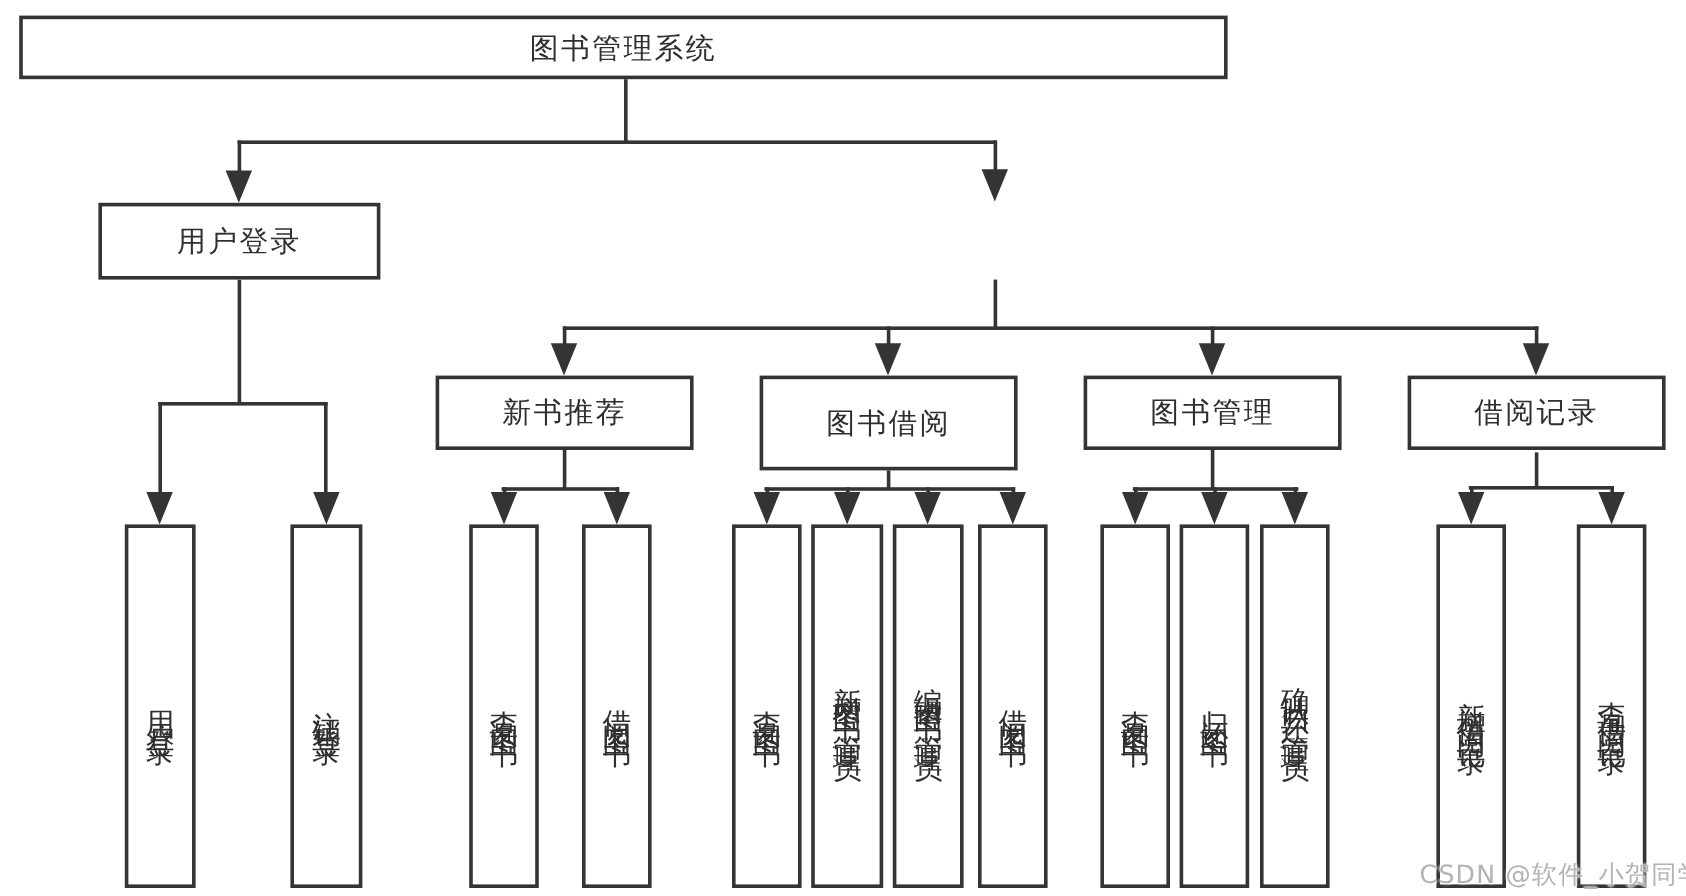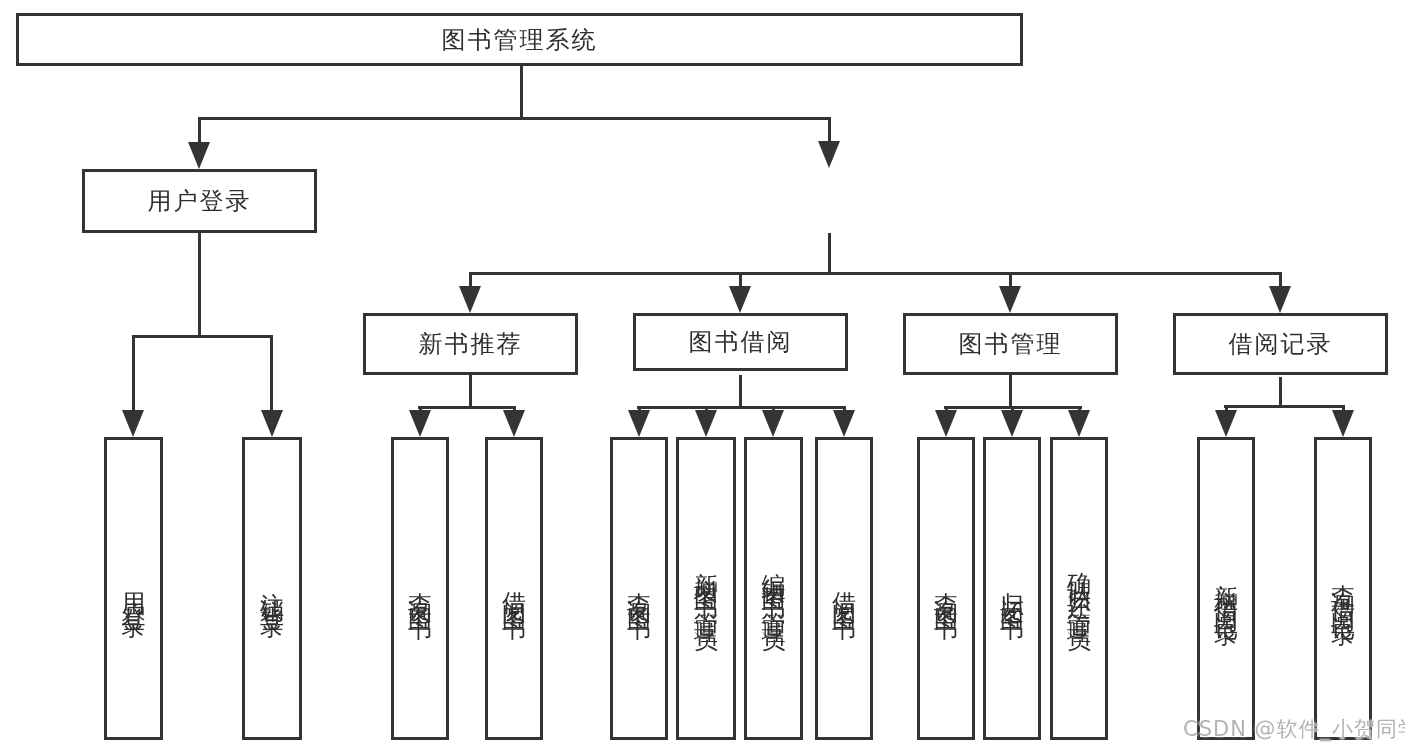--- a/index.html
+++ b/index.html
@@ -99,21 +99,21 @@
     <span>图书管理系统</span>
   </div>
 
   <div class="box" style="left:82px;top:169px;width:235px;height:64px">
     <span>用户登录</span>
   </div>
 
   <div class="box" style="left:363px;top:313px;width:215px;height:62px">
     <span>新书推荐</span>
   </div>
-  <div class="box" style="left:633px;top:313px;width:215px;height:58px">
+  <div class="box" style="left:633px;top:313px;width:215px;height:79px">
     <span>图书借阅</span>
   </div>
   <div class="box" style="left:903px;top:313px;width:215px;height:62px">
     <span>图书管理</span>
   </div>
   <div class="box" style="left:1173px;top:313px;width:215px;height:62px">
     <span>借阅记录</span>
   </div>
 
   <div class="vbox" style="left:104px;top:437px;width:59px;height:303px">

